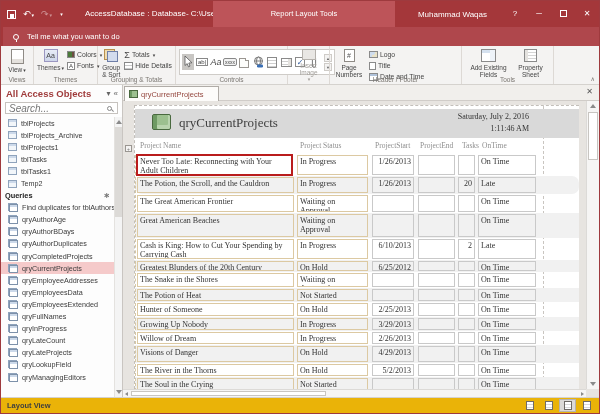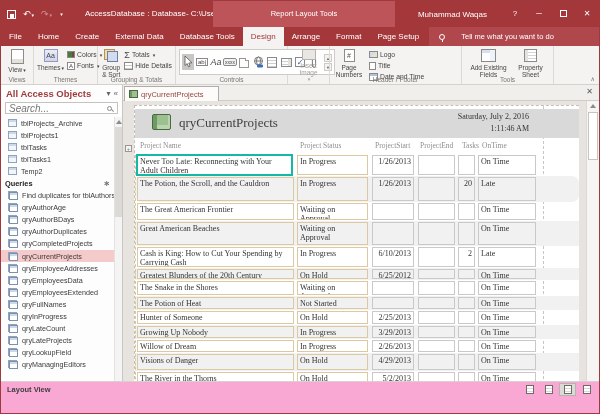--- a/index.html
+++ b/index.html
@@ -19,21 +19,21 @@
   #ctx-band { position:absolute; left:212px; top:0; width:182px; height:26px; background:#bd5459; text-align:center; line-height:26px; font-size:7.5px; color:#fff; }
   #tb-right { position:absolute; right:0; top:0; height:26px; display:flex; align-items:center; }
   #tb-user { font-size:8px; margin-right:16px; }
   .winbtn { width:24px; text-align:center; font-size:8px; line-height:26px; }
   .mi-max { display:inline-block; width:7px; height:7px; border:1px solid #fff; vertical-align:middle; }
 
   
   #tabbar { position:absolute; left:0; top:26px; width:100%; height:19px; background:#a4373a; display:flex; align-items:stretch; }
   .tab { padding:0 8px; line-height:19px; font-size:8px; color:#fff; white-space:nowrap; }
   .tab.active { background:#f4f3f2; color:#a4373a; }
-  #tellme { display:flex; align-items:center; gap:16px; background:#af474c; color:#fff; padding:0 10px; font-size:7.5px; margin-left:2px; flex:1; }
+  #tellme { display:flex; align-items:center; gap:8px; background:#af474c; color:#fff; padding:0 10px; font-size:7.5px; margin-left:2px; flex:1; }
   .mi-bulb { width:6px; height:6px; border:1px solid #fff; border-radius:50%; position:relative; }
   .mi-bulb::after { content:""; position:absolute; left:1.5px; bottom:-3px; width:1.5px; height:2px; background:#fff; }
 
   
   #ribbon { position:absolute; left:0; top:45px; width:100%; height:39px; background:#f4f3f2; border-bottom:1px solid #d5d2ce; display:flex; }
   .rgroup { position:relative; border-right:1px solid #ddd9d5; padding:2px 3px 9px 3px; display:flex; align-items:flex-start; }
   .glabel { position:absolute; bottom:1px; left:0; right:0; text-align:center; font-size:6.5px; color:#7a7671; white-space:nowrap; }
   .bigbtn { display:flex; flex-direction:column; align-items:center; justify-content:flex-start; text-align:center; font-size:6.5px; line-height:7px; color:#444; padding-top:1px; }
   .bigbtn .lbl { margin-top:2px; }
   .smcol { display:flex; flex-direction:column; justify-content:flex-start; gap:2px; padding-top:2px; }
@@ -113,33 +113,33 @@
   .rrow { position:relative; width:100%; }
   .rrow.alt { background:#f1f1f1; }
   .rrow::before { content:""; position:absolute; left:0; top:1px; bottom:1px; border-left:1px dashed #d8c9a4; }
   .c { position:absolute; top:1px; bottom:1px; border:1px solid #c9c9c9; font-size:8px; line-height:9px; color:#333; padding:1px 2px; overflow:hidden; background:transparent; }
   .c.name { left:2px; width:157px; border-color:#dcc9a2; }
   .c.status { left:162px; width:71px; border-color:#dcc9a2; }
   .c.start { left:237px; width:42px; text-align:right; }
   .c.end { left:283px; width:37px; }
   .c.tasks { left:323px; width:17px; text-align:right; }
   .c.ontime { left:343px; width:58px; }
-  .rrow.sel .c.name { border:2px solid #14b8a6; top:0; bottom:0; left:1px; }
+  .rrow.sel .c.name { border:2px solid #b91c1c; top:0; bottom:0; left:1px; }
   .vscroll { position:absolute; right:0; top:16px; width:13px; bottom:8px; background:#f6f5f4; border-left:1px solid #dcdad7; }
   .vscroll .arr.up { left:3px; }
   .vscroll .arr.down { left:3px; }
   .v-thumb { position:absolute; left:1px; right:1px; top:11px; height:48px; background:#fff; border:1px solid #c8c5c1; }
   .hscroll { position:absolute; left:0; right:13px; bottom:0; height:8px; background:#f6f5f4; border-top:1px solid #dcdad7; }
   .h-thumb { position:absolute; left:8px; top:1px; height:5px; width:195px; background:#fff; border:1px solid #c8c5c1; }
   .harr { position:absolute; top:1.5px; width:0; height:0; border-top:2.5px solid transparent; border-bottom:2.5px solid transparent; }
   .harr.left { left:2px; border-right:3px solid #8a8a8a; }
   .harr.right { right:2px; border-left:3px solid #8a8a8a; }
 
   
-  #statusbar { position:absolute; left:0; bottom:0; width:100%; height:32px; background:#f9a8d4; border-top:1px solid #d5d2cf; }
+  #statusbar { position:absolute; left:0; bottom:0; width:100%; height:16px; background:#eab308; border-top:1px solid #d5d2cf; }
   #status-label { position:absolute; left:6px; top:0; line-height:15px; font-size:7.5px; color:#3f3f3f; font-weight:bold; }
   .viewbtns { position:absolute; right:4px; top:1px; display:flex; gap:2px; }
   .vb { width:17px; height:13px; display:flex; align-items:center; justify-content:center; }
   .vb.active { background:#dcdad7; border:1px solid #b5b2af; }
   .vb i { display:block; width:8px; height:9px; border:1px solid #6f6b66; background:repeating-linear-gradient(#fff 0 2px,#d9d9d9 2px 3px); }
 </style>
 </head>
 <body>
 
 <div id="win">
@@ -158,31 +158,20 @@
     <div id="tb-right">
       <span id="tb-user">Muhammad Waqas</span>
       <span class="winbtn">?</span>
       <span class="winbtn">─</span>
       <span class="winbtn"><span class="mi-max"></span></span>
       <span class="winbtn">✕</span>
     </div>
   </div>
 
   <div id="tabbar">
-    <span style="display:flex;">
-        <span class="tab">File</span>
-        <span class="tab">Home</span>
-        <span class="tab">Create</span>
-        <span class="tab">External Data</span>
-        <span class="tab">Database Tools</span>
-        <span class="tab active">Design</span>
-        <span class="tab">Arrange</span>
-        <span class="tab">Format</span>
-        <span class="tab">Page Setup</span>
-      </span>
     <div id="tellme">
       <span class="mi-bulb"></span>
       <span>Tell me what you want to do</span>
     </div>
   </div>
 
   <div id="ribbon">
     <div class="rgroup" style="width:33px; justify-content:center;">
       <div class="bigbtn">
         <span class="mi-view"></span>
@@ -324,20 +313,24 @@
     <div class="nav-h">
       <span class="t">All Access Objects</span>
       <span class="ic">▾</span>
       <span class="ic">«</span>
     </div>
     <div class="nav-search">
       <input placeholder="Search..." style="">
       <span class="ico-mag"></span>
     </div>
     <div class="nav-list">
+        <div class="nav-item">
+          <span class="ico-table"></span>
+          <span>tblProjects</span>
+        </div>
         <div class="nav-item">
           <span class="ico-table"></span>
           <span>tblProjects_Archive</span>
         </div>
         <div class="nav-item">
           <span class="ico-table"></span>
           <span>tblProjects1</span>
         </div>
         <div class="nav-item">
           <span class="ico-table"></span>
@@ -454,21 +447,21 @@
         </div>
         <div class="rpt-rows">
             <div class="rrow sel" style="height: 22px;">
               <span class="c name">Never Too Late: Reconnecting with Your Adult Children</span>
               <span class="c status">In Progress</span>
               <span class="c start">1/26/2013</span>
               <span class="c end"></span>
               <span class="c tasks"></span>
               <span class="c ontime">On Time</span>
             </div>
-            <div class="rrow alt" style="height: 26px; border-radius: 7px;">
+            <div class="rrow alt" style="height: 18px; border-radius: 7px;">
               <span class="c name">The Potion, the Scroll, and the Cauldron</span>
               <span class="c status">In Progress</span>
               <span class="c start">1/26/2013</span>
               <span class="c end"></span>
               <span class="c tasks">20</span>
               <span class="c ontime">Late</span>
             </div>
             <div class="rrow" style="height: 19px;">
               <span class="c name">The Great American Frontier</span>
               <span class="c status">Waiting on Approval</span>

